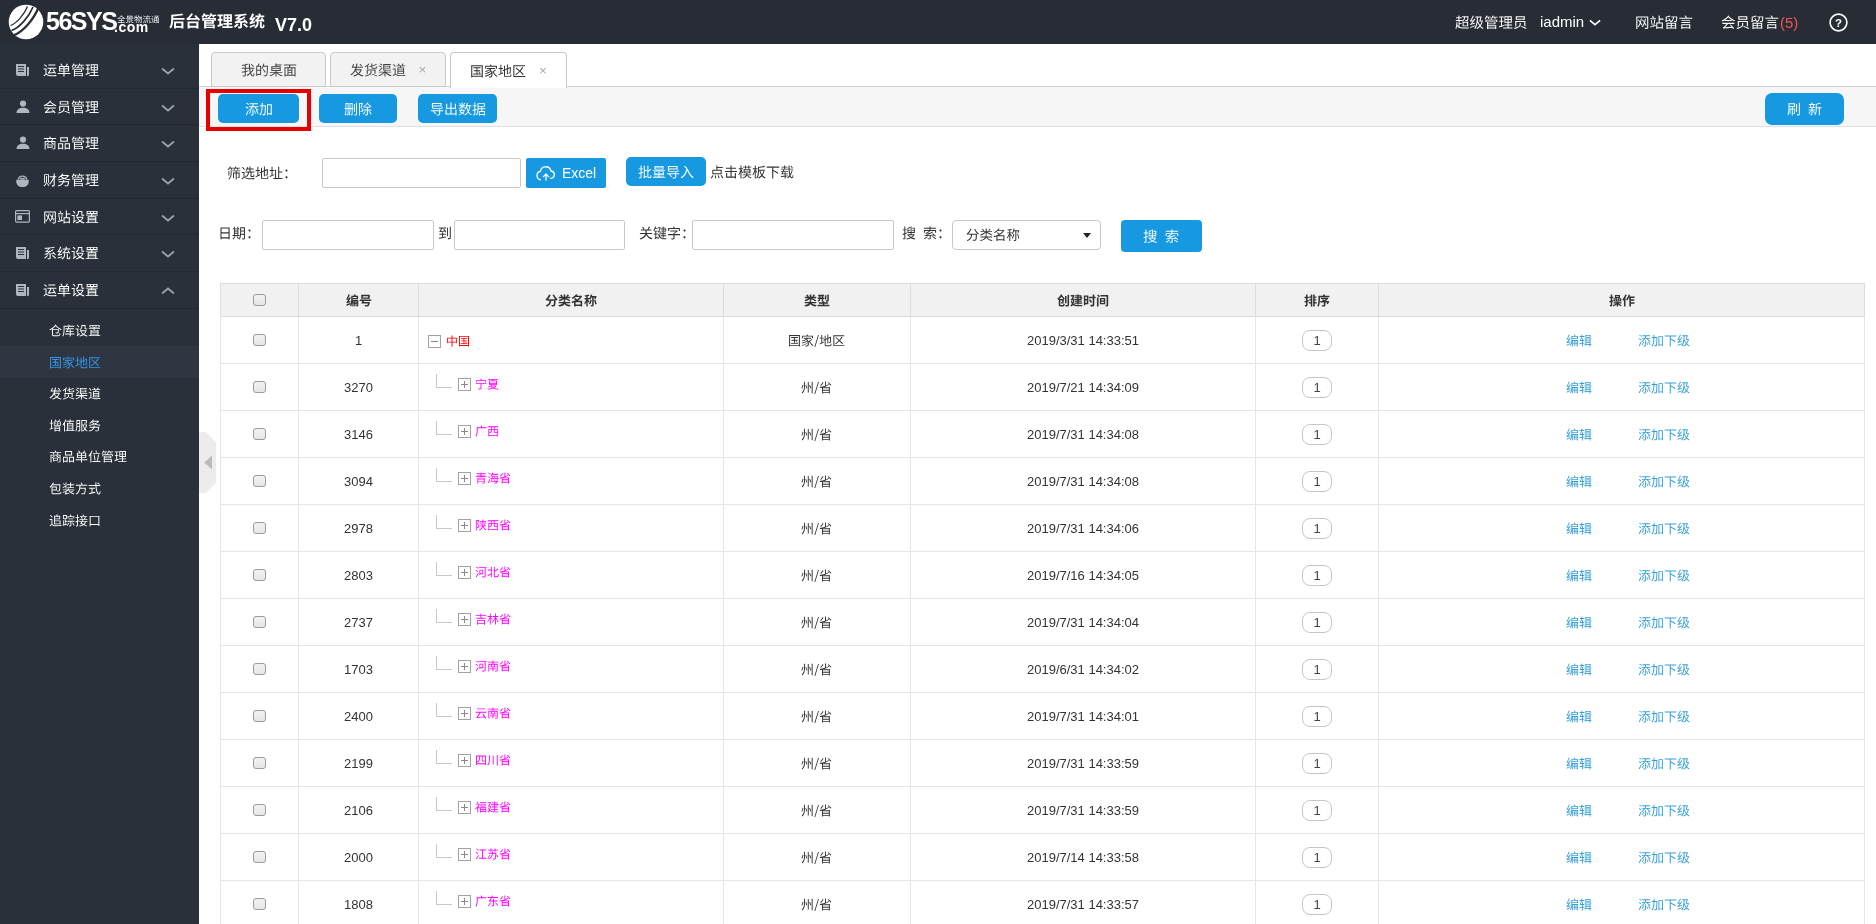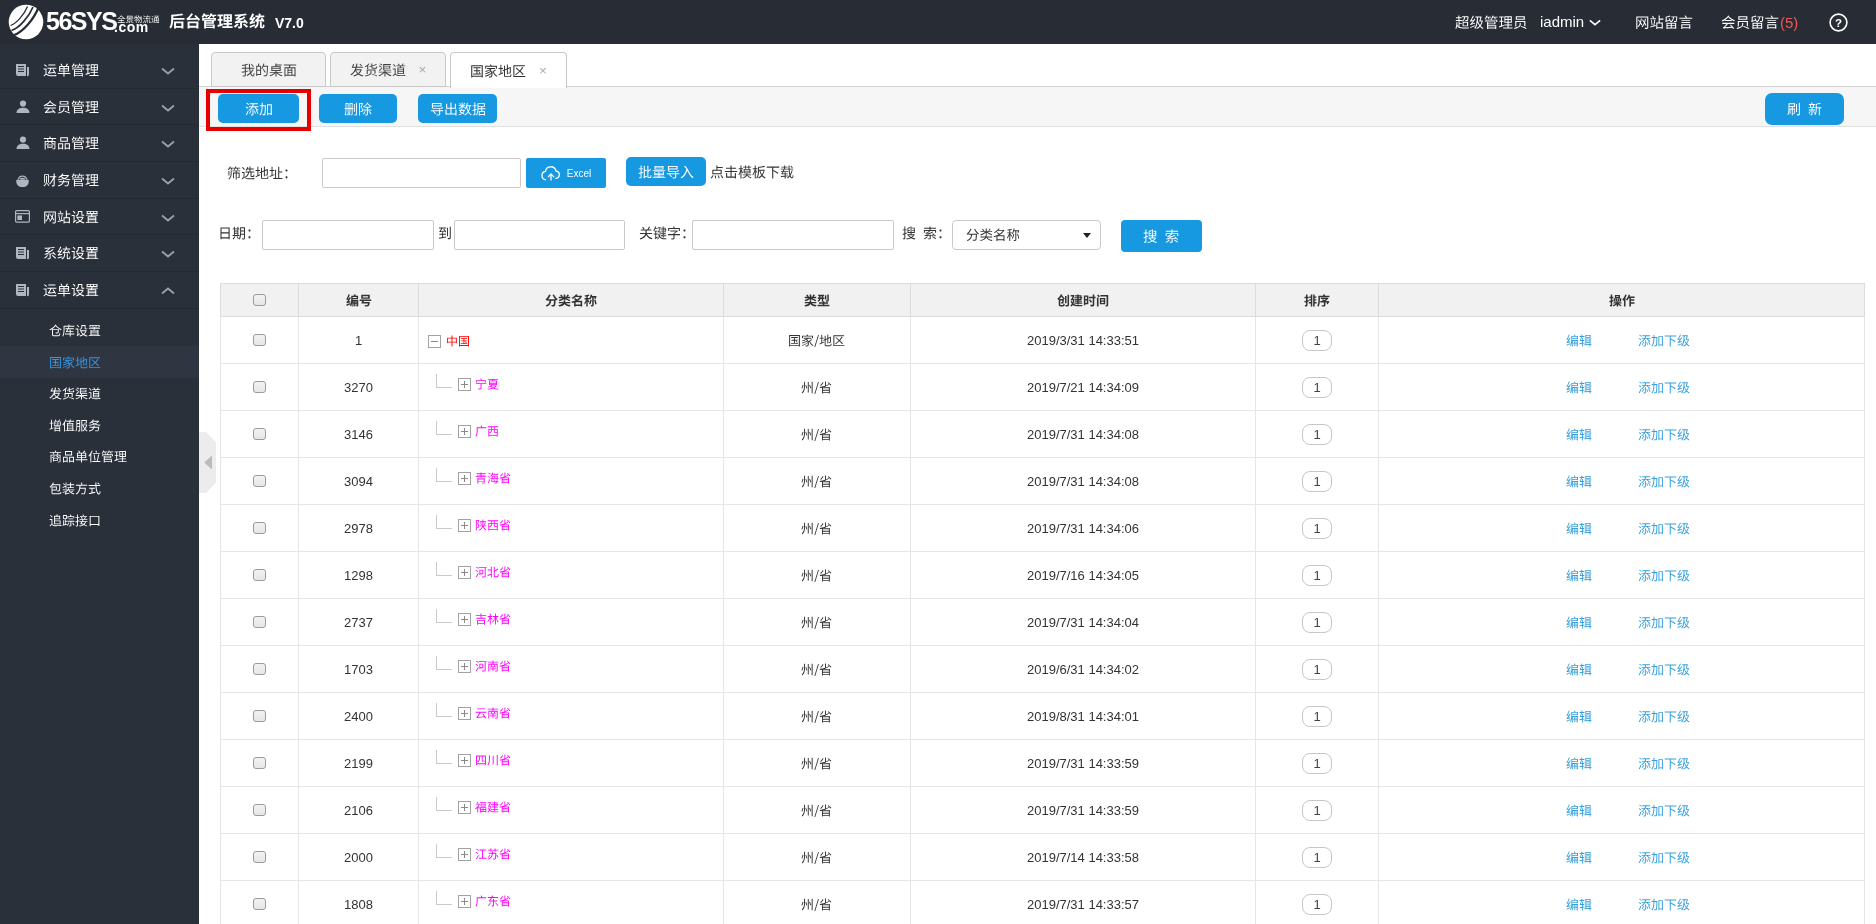--- a/index.html
+++ b/index.html
@@ -212,21 +212,21 @@
       <svg class="cj" style="width:42.5px;height:8.5px;display:block" fill="#fff">
         <use href="#g0"></use>
       </svg>
     </div>
     <div class="abs" style="left:114px;top:19px;font-size:14px;font-weight:bold;color:#fff;letter-spacing:0.5px">.com</div>
     <div class="abs" style="left:169px;top:13px">
       <svg class="cj" style="width:96.0px;height:16px;display:block" fill="#fff">
         <use href="#g1"></use>
       </svg>
     </div>
-    <div class="abs" style="left:275px;top:15px;font-size:14px;font-weight:bold;color:#fff">V7.0</div>
+    <div class="abs" style="left:275px;top:15px;font-size:18px;font-weight:bold;color:#fff">V7.0</div>
     <div class="abs" style="left:1455px;top:15px">
       <svg class="cj" style="width:72.5px;height:14.5px;display:block" fill="#fff">
         <use href="#g2"></use>
       </svg>
     </div>
     <div class="abs" style="left:1540px;top:13px;font-size:15px;color:#fff">iadmin</div>
     <div class="abs" style="left:1589px;top:19px;line-height:0"><svg width="12" height="7" viewBox="0 0 14 8">
         <polyline points="1,1.5 7,6.5 13,1.5" fill="none" stroke="#fff" stroke-width="1.8"></polyline>
       </svg></div>
     <div class="abs" style="left:1635px;top:15px">
@@ -446,21 +446,21 @@
     <svg class="cj" style="width:70.0px;height:14px;display:block" fill="#333">
       <use href="#g24"></use>
     </svg>
   </div>
 <div class="inp" style="left:322px;top:158px;width:199px"></div>
 <div class="btn" style="left:526px;top:158px;width:80px;height:30px;border-radius:2px">
     <svg width="20" height="15" viewBox="0 0 20 15" style="margin-right:6px">
       <path d="M5 13.8 a4.3 4.3 0 0 1 -0.6-8.5 a5.4 5.4 0 0 1 10.6-0.3 a3.7 3.7 0 0 1 0.4 7.3 l-1.2 0.1" fill="none" stroke="#fff" stroke-width="1.3"></path>
       <path d="M10 14.5 v-6.5 m-3 3.1 l3-3.2 l3 3.2" fill="none" stroke="#fff" stroke-width="1.3"></path>
     </svg>
-    <span style="font-size:10px">Excel</span>
+    <span style="font-size:14px">Excel</span>
   </div>
 <div class="btn" style="left:626px;top:157px;width:80px;height:29px;border-radius:5px">
     <svg class="cj" style="width:56.0px;height:14px;" fill="#fff">
       <use href="#g25"></use>
     </svg>
   </div>
 <div class="abs" style="left:710px;top:165px">
     <svg class="cj" style="width:84.0px;height:14px;display:block" fill="#333">
       <use href="#g26"></use>
     </svg>
@@ -754,21 +754,21 @@
             <svg class="cj" style="width:52.0px;height:13px;" fill="#349fdb">
               <use href="#g42"></use>
             </svg>
           </div>
         </td>
       </tr>
       <tr>
         <td>
           <div class="cb"></div>
         </td>
-        <td class="num">1298</td>
+        <td class="num">2803</td>
         <td class="name">
           <span class="lcn" style="left:17px;top:9.5px"></span>
           <span class="tbx" style="left:39px;top:12.5px"><svg width="13" height="13" viewBox="0 0 13 13">
               <rect x="0.5" y="0.5" width="12" height="12" fill="#fff" stroke="#a2a2a2"></rect>
               <line x1="3" y1="6.5" x2="10" y2="6.5" stroke="#8a8a8a"></line>
               <line x1="6.5" y1="3" x2="6.5" y2="10" stroke="#8a8a8a"></line>
             </svg></span>
           <span class="tbx" style="left:55.5px;top:13.5px">
             <svg class="cj" style="width:36.0px;height:12px;display:block" fill="#ff00ff">
               <use href="#g48"></use>
@@ -895,21 +895,21 @@
             </svg>
           </span>
         </td>
         <td>
           <div style="display:flex;justify-content:center">
             <svg class="cj" style="width:31.1px;height:13px;" fill="#333">
               <use href="#g44"></use>
             </svg>
           </div>
         </td>
-        <td class="num">2019/8/31 14:34:01</td>
+        <td class="num">2019/7/31 14:34:01</td>
         <td>
           <div class="pill">1</div>
         </td>
         <td>
           <div class="ops">
             <svg class="cj" style="width:26.0px;height:13px;" fill="#349fdb">
               <use href="#g41"></use>
             </svg>
             <svg class="cj" style="width:52.0px;height:13px;" fill="#349fdb">
               <use href="#g42"></use>

